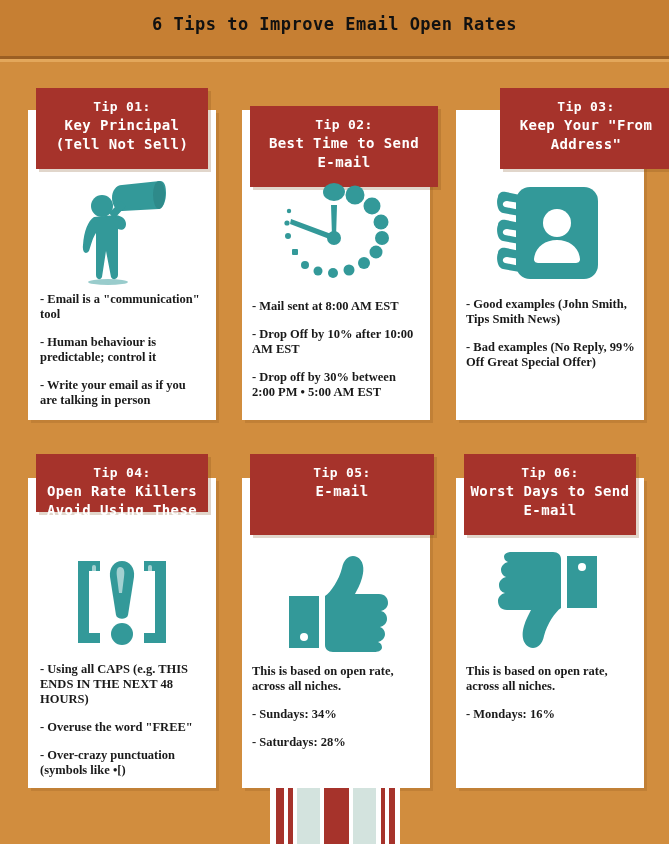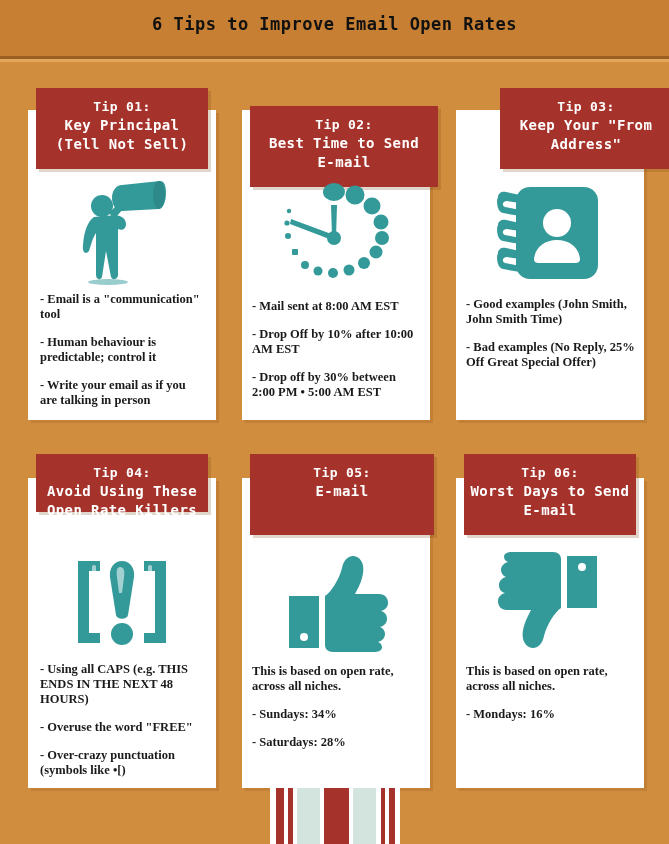--- a/index.html
+++ b/index.html
@@ -222,30 +222,30 @@
         <path d="M4 42 C4 38 8 36 12 37 L26 40 L26 48 L13 46 C9 46 7 50 11 52 L26 55 L26 61 L9 58 C3 57 2 46 4 42 Z"></path>
         <path d="M4 70 C4 66 8 64 12 65 L26 68 L26 76 L13 74 C9 74 7 78 11 80 L26 83 L26 89 L9 86 C3 85 2 74 4 70 Z"></path>
       </g>
       <g fill="#ffffff">
         <circle cx="63" cy="40" r="14"></circle>
         <path d="M63 57 C76 57 85 65 86 76 C86 79 84 80 81 80 L45 80 C42 80 40 79 40 76 C41 65 50 57 63 57 Z"></path>
       </g>
     </svg>
   </div>
   <div class="body-text" style="left:466px; top:297px; width:170px;">
-    <p>- Good examples (John Smith, John Smith Time)</p>
-    <p>- Bad examples (No Reply, 25% Off Great Special Offer)</p>
+    <p>- Good examples (John Smith, Tips Smith News)</p>
+    <p>- Bad examples (No Reply, 99% Off Great Special Offer)</p>
   </div>
 
   <div class="card" style="left:28px; top:478px; width:188px; height:310px;">
   </div>
   <div class="card-head" style="left:36px; top:454px; width:172px; height:58px;">
     <span class="hline tipno">Tip 04:</span>
+    <span class="hline">Open Rate Killers</span>
     <span class="hline">Avoid Using These</span>
-    <span class="hline">Open Rate Killers</span>
   </div>
   <div class="icon-wrap" style="left:28px; top:548px; width:188px; height:108px;">
     <svg width="104" height="98" viewBox="0 0 104 98">
       <g fill="#339999">
         <path d="M8 8 L30 8 L30 18 L19 18 L19 80 L30 80 L30 90 L8 90 Z"></path>
         <path d="M96 8 L74 8 L74 18 L85 18 L85 80 L74 80 L74 90 L96 90 Z"></path>
         <path d="M52 8 C60 8 65 15 64 24 L58 62 C57 67 47 67 46 62 L40 24 C39 15 44 8 52 8 Z"></path>
         <circle cx="52" cy="81" r="11"></circle>
       </g>
       <g fill="#ffffff" opacity="0.55">

